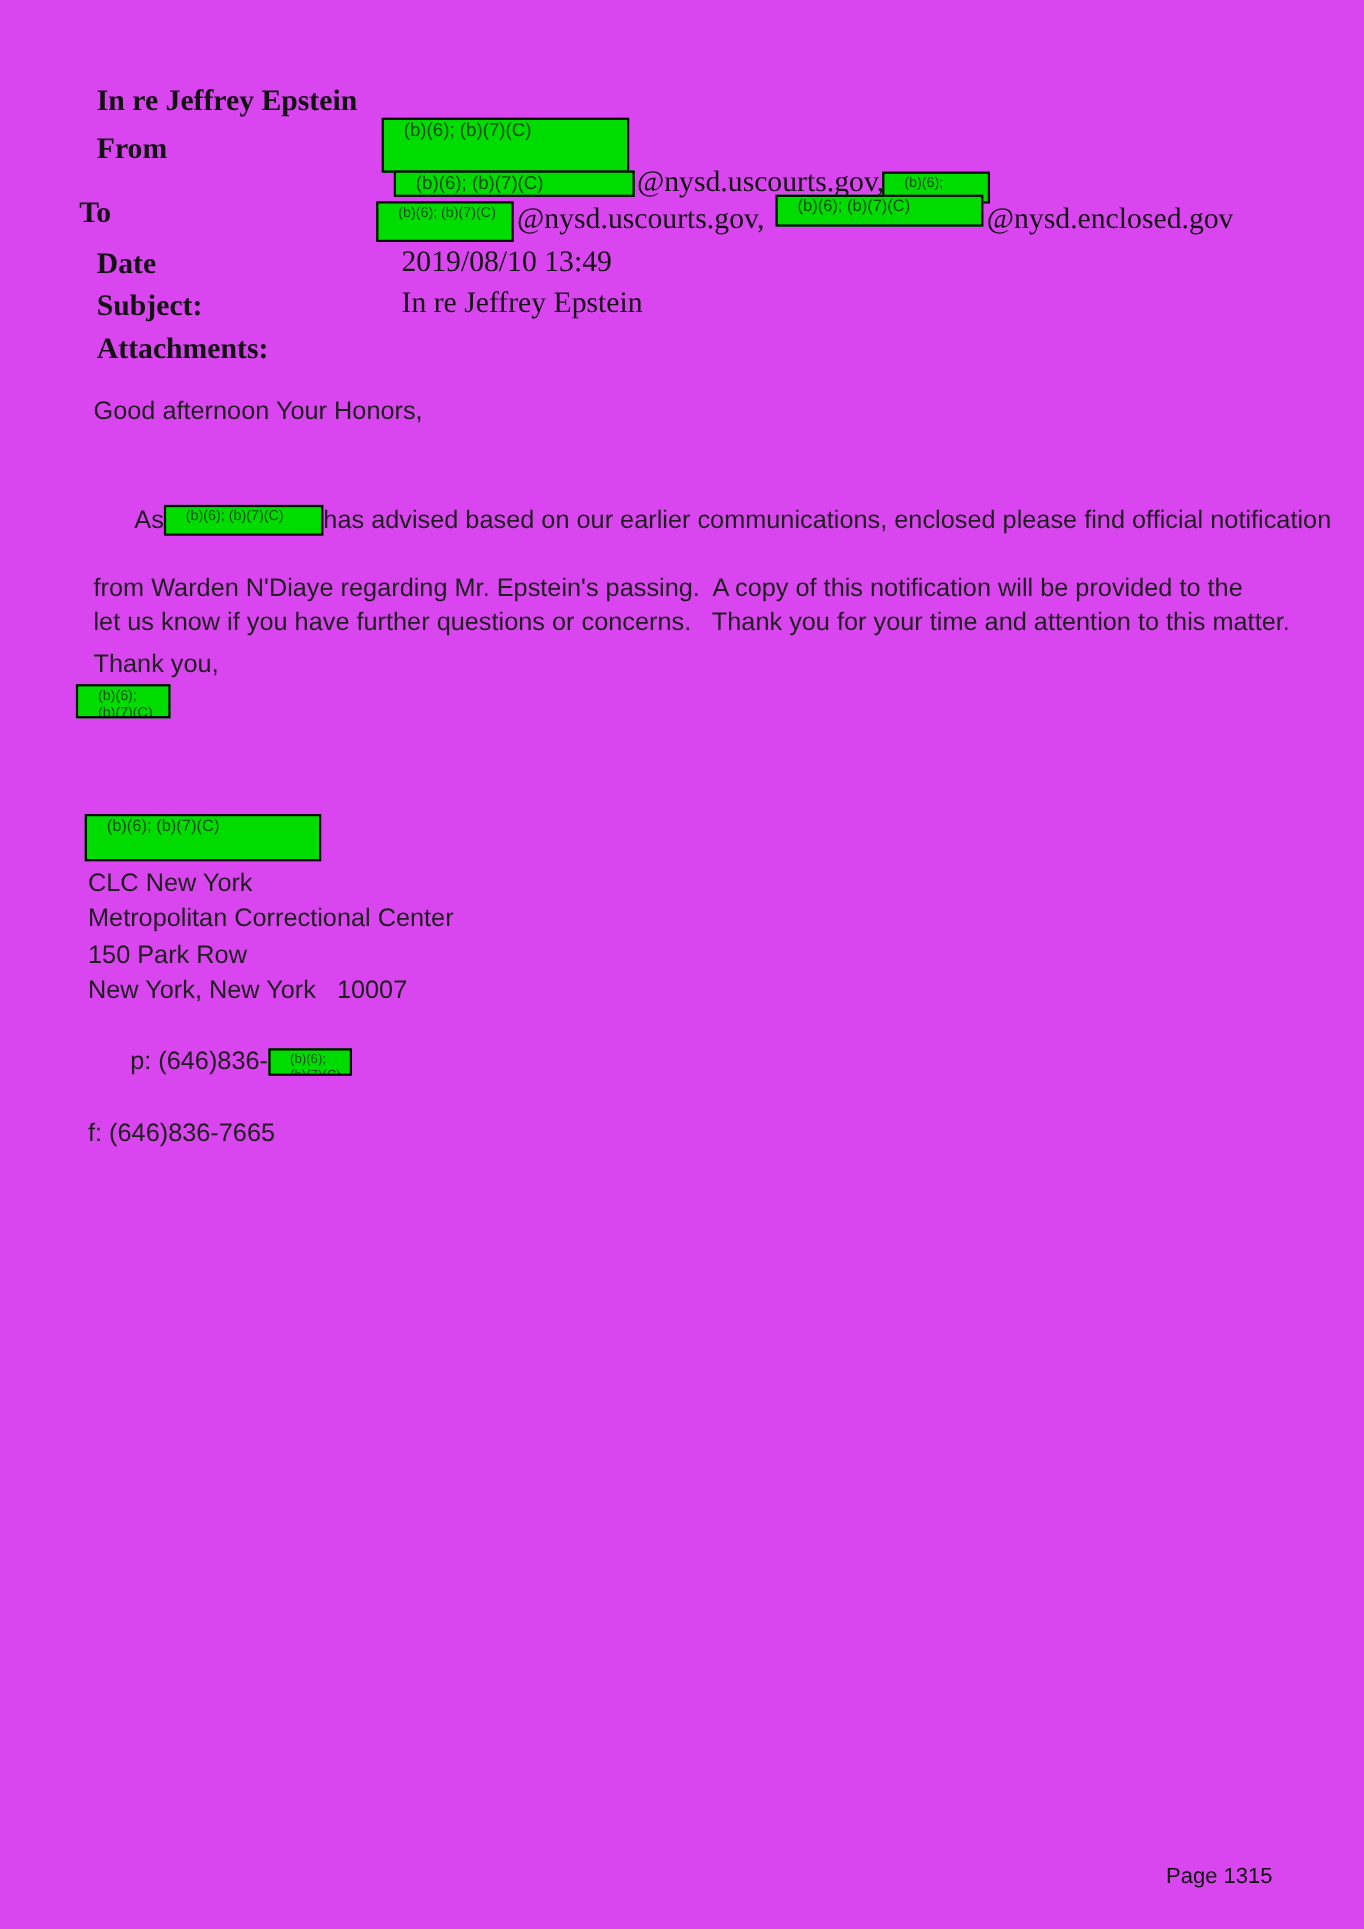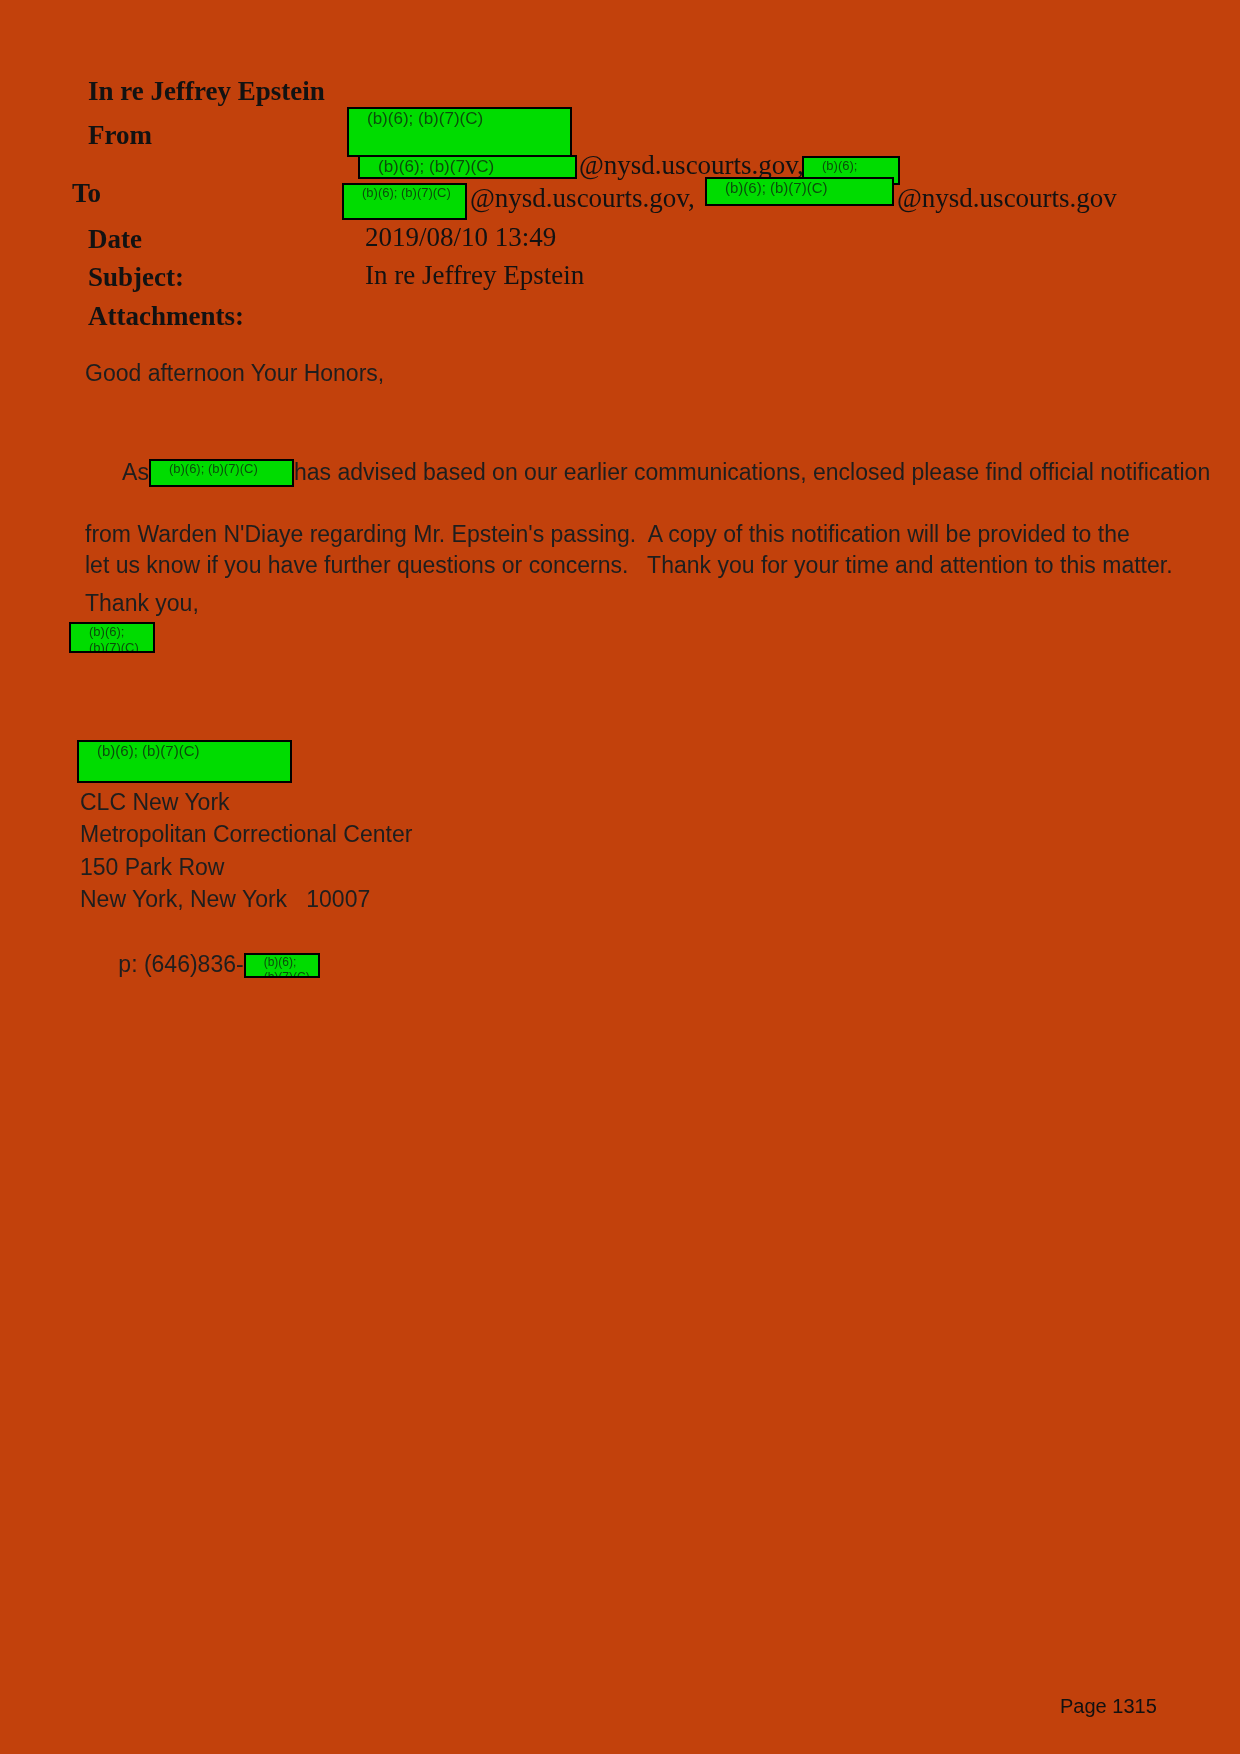--- a/index.html
+++ b/index.html
@@ -1,16 +1,16 @@
 <!DOCTYPE html>
 <html style="--redaction-fill: #00DC00;"><head>
 <meta charset="utf-8">
 <style>
   html,body{margin:0;padding:0;background:#ffffff;}
-  .page{position:relative;width:1240px;height:1754px;background:#c2410c;overflow:hidden;}
+  .page{position:relative;width:1240px;height:1754px;background:#d946ef;overflow:hidden;}
   .abs{position:absolute;}
   .serif{font-family:"Liberation Serif",serif;font-size:27px;color:#121212;white-space:pre;}
   .bold{font-weight:bold;}
   .sans{font-family:"Liberation Sans",sans-serif;font-size:23px;color:#1e1e1e;white-space:pre;}
   .redaction-box{
     position:absolute;
     background:var(--redaction-fill,#00DC00);
     border:2px solid #000;
     box-sizing:border-box;
     overflow:hidden;
@@ -62,21 +62,21 @@
     <span class="red-label fs13">(b)(7)(C)</span>
   </div>
 
   <div class="redaction-box" style="left:342px;top:183px;width:125px;height:37px;">
     <span class="red-label fs13">(b)(6); (b)(7)(C)</span>
   </div>
   <div class="abs serif" style="left:470px;top:183px;">@nysd.uscourts.gov, </div>
   <div class="redaction-box" style="left:705px;top:177px;width:189px;height:29px;">
     <span class="red-label fs15">(b)(6); (b)(7)(C)</span>
   </div>
-  <div class="abs serif" style="left:897px;top:183px;">@nysd.uscourts.gov</div>
+  <div class="abs serif" style="left:897px;top:183px;">@nysd.enclosed.gov</div>
 
   <div class="abs serif bold" style="left:88px;top:224px;">Date</div>
   <div class="abs serif" style="left:365px;top:222px;">2019/08/10 13:49</div>
 
   <div class="abs serif bold" style="left:88px;top:262px;">Subject:</div>
   <div class="abs serif" style="left:365px;top:260px;">In re Jeffrey Epstein</div>
 
   <div class="abs serif bold" style="left:88px;top:301px;">Attachments:</div>
 
   <div class="abs sans" style="left:85px;top:360px;">Good afternoon Your Honors,</div>
@@ -101,17 +101,18 @@
   </div>
 
   <div class="abs" style="left:80px;top:786px;">
     <div class="sans sig-line">CLC New York</div>
     <div class="sans sig-line">Metropolitan Correctional Center</div>
     <div class="sans sig-line">150 Park Row</div>
     <div class="sans sig-line">New York, New York   10007</div>
     <div class="sans sig-line">
       <span>p: (646)836-</span><span class="inline-box" style="width:76px;height:25px;vertical-align:-6px;"><span class="red-label fs12">(b)(6);</span><span class="red-label fs12">(b)(7)(C)</span></span>
     </div>
+    <div class="sans sig-line">f: (646)836-7665</div>
   </div>
 
   <div class="abs" style="left:1060px;top:1695px;font-family:'Liberation Sans',sans-serif;font-size:20px;color:#111;">Page 1315</div>
 
 </div>
 
 </body></html>

